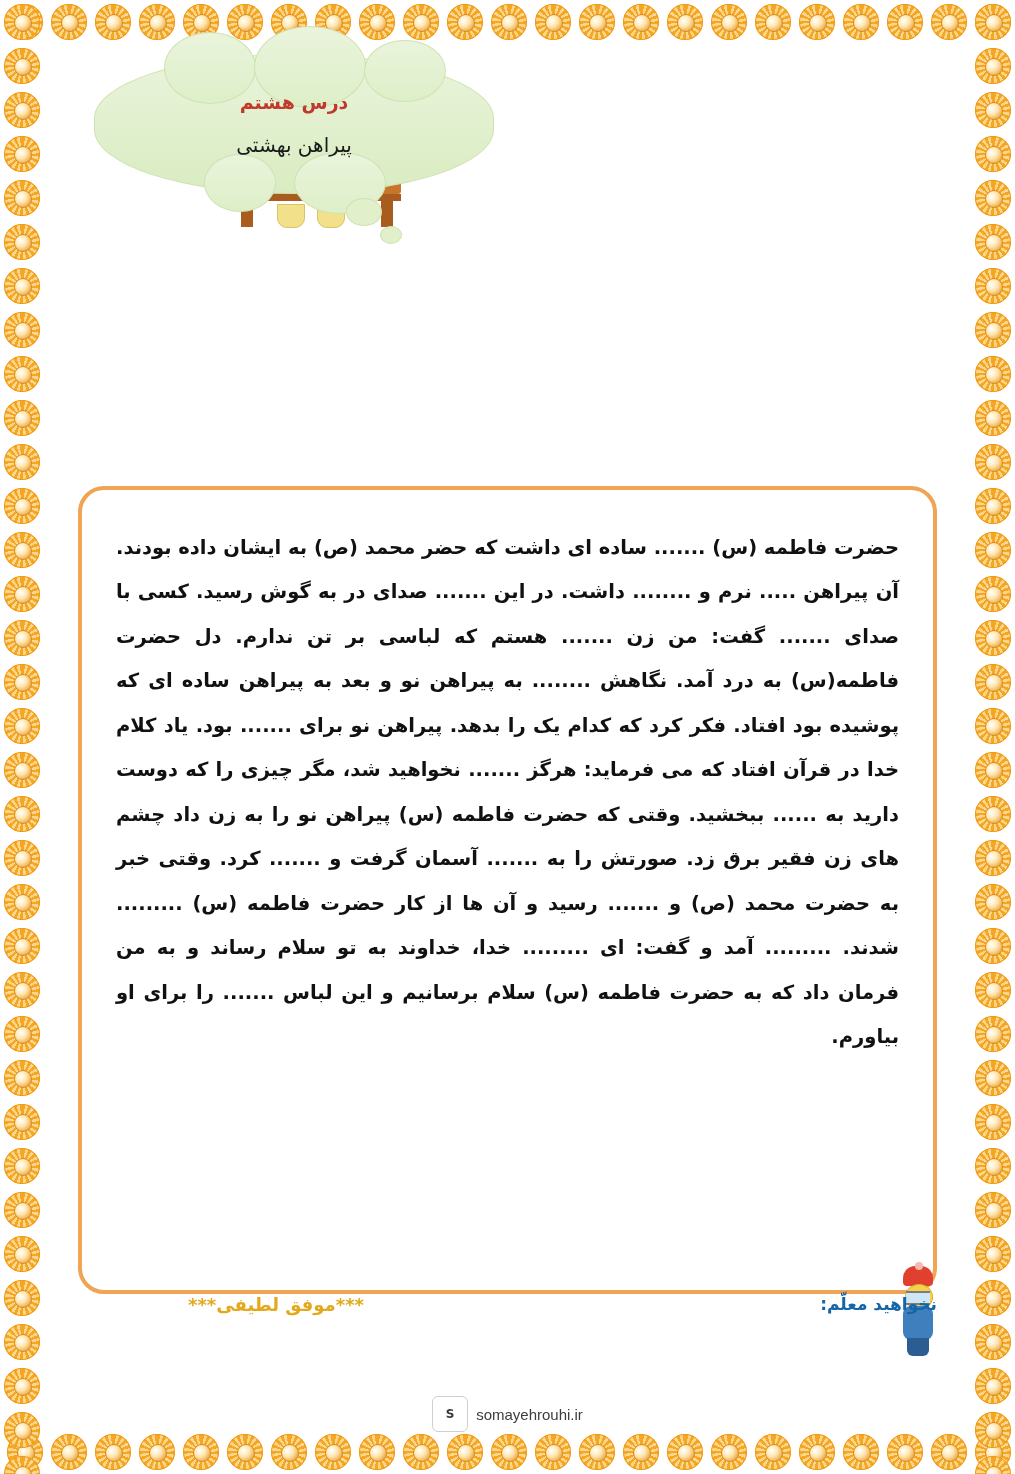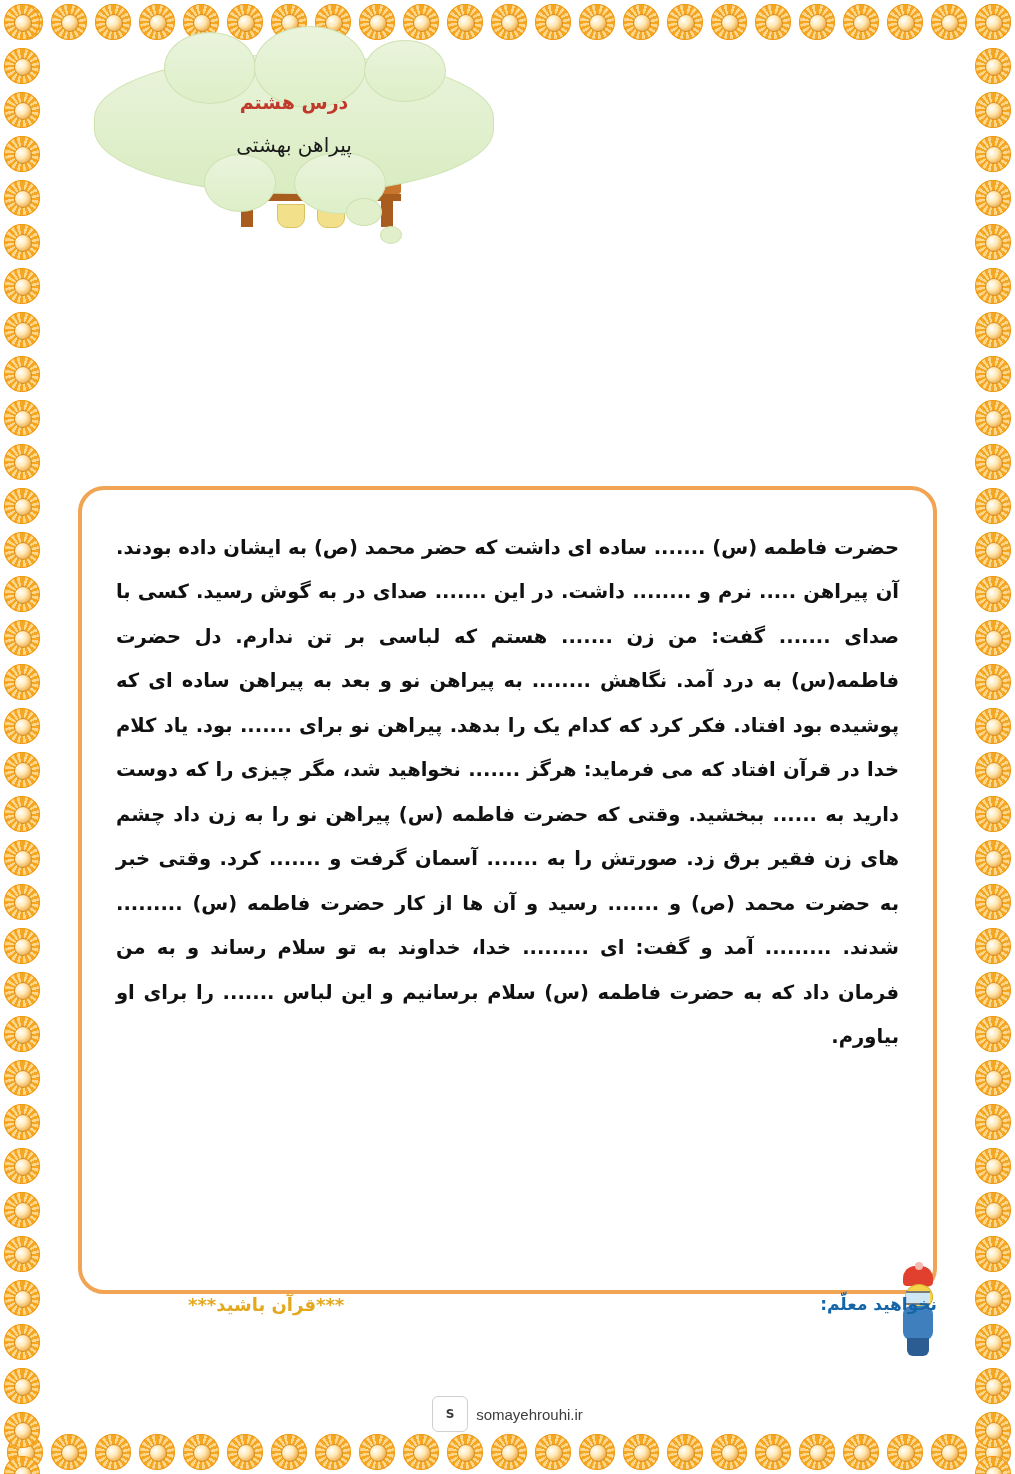--- a/index.html
+++ b/index.html
@@ -571,21 +571,21 @@
   <div class="footer">
     <div class="mascot">
       <div class="hat"></div>
       <div class="hat-tip"></div>
       <div class="head"></div>
       <div class="goggles"></div>
       <div class="body"></div>
       <div class="legs"></div>
     </div>
     <div class="feedback">نخواهید معلّم:</div>
-    <div class="goodluck">***قرآن باشید***</div>
+    <div class="goodluck">***موفق لطیفی***</div>
   </div>
 
   <div class="watermark">
     <div class="logo">S</div>
     <div class="site">somayehrouhi.ir</div>
   </div>
 
 </div>
 
 </body></html>

